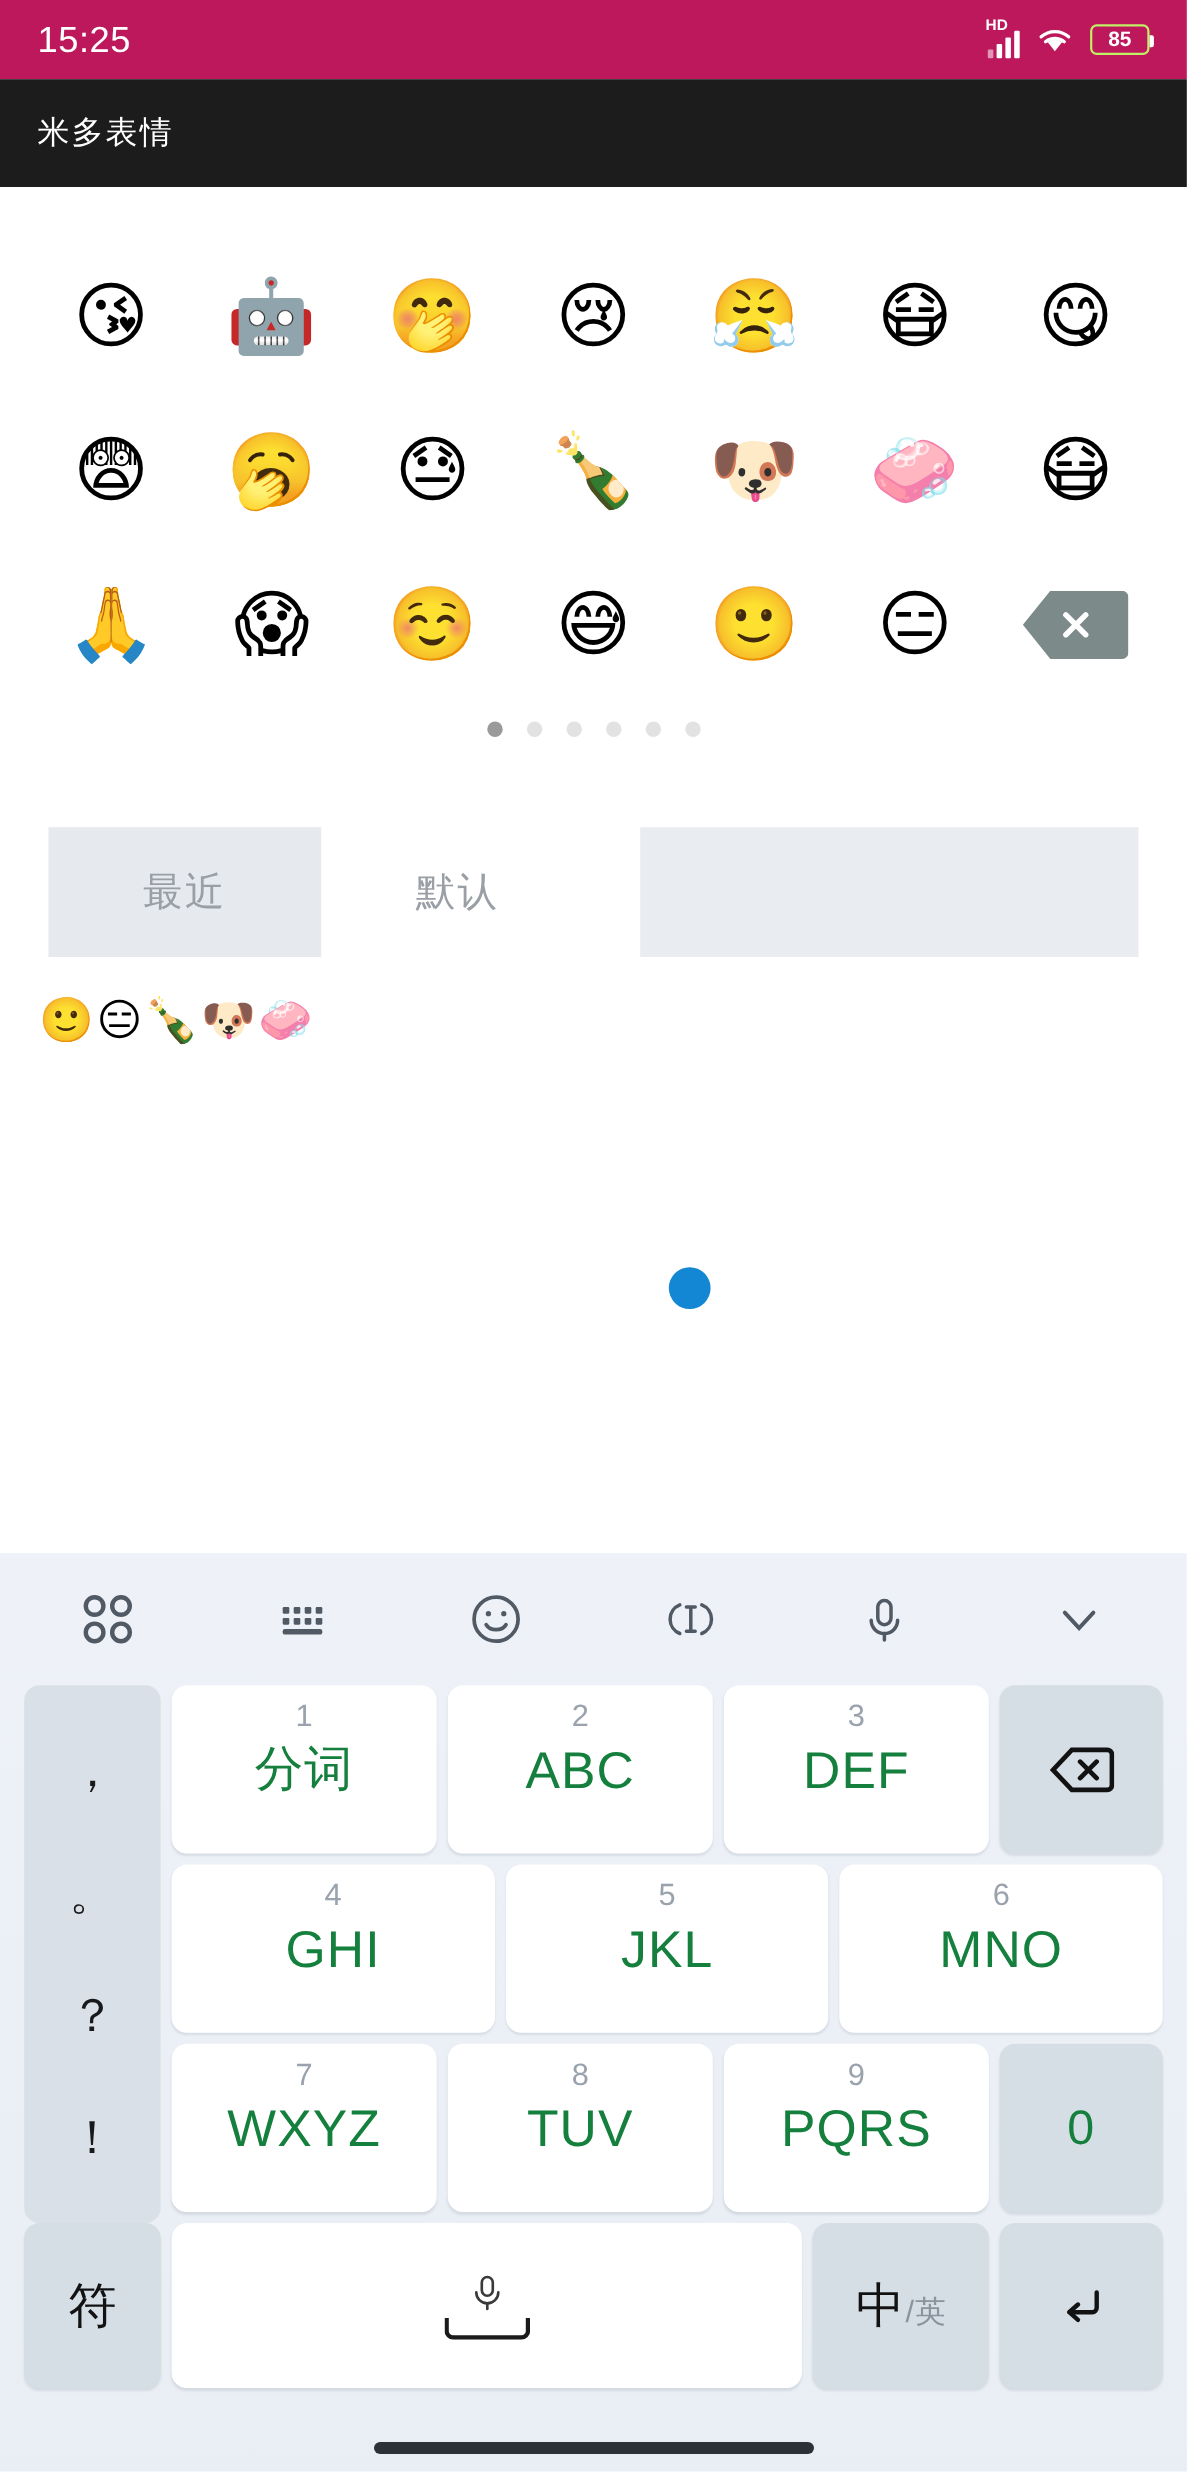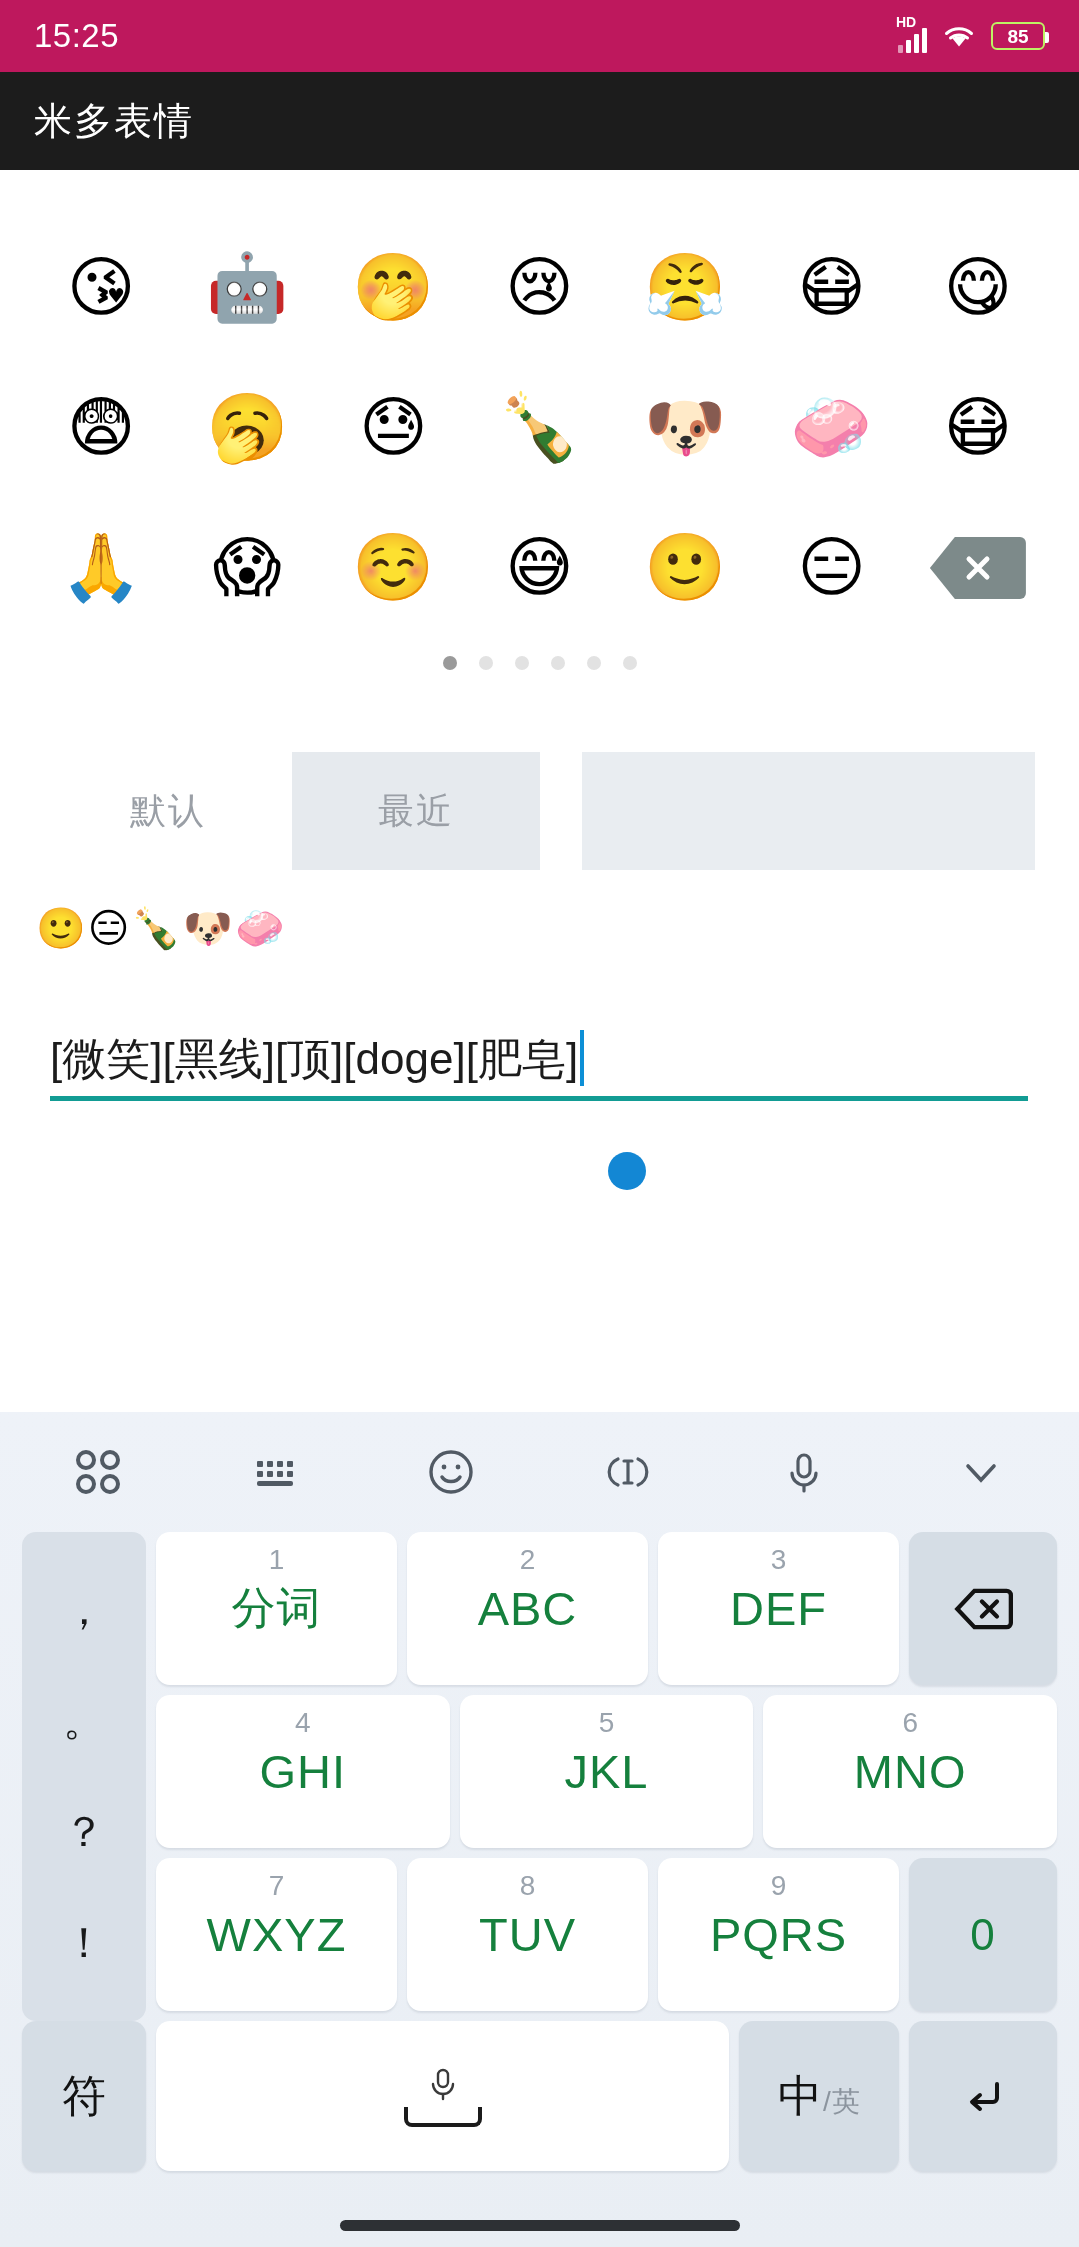--- a/index.html
+++ b/index.html
@@ -50,21 +50,21 @@
 
   
   .appbar {
     position: absolute; top: 72px; left: 0;
     width: 1079px; height: 98px;
     background: #1c1c1c;
     display: flex; align-items: center;
     padding: 0 34px;
   }
   .appbar-title {
-    color: #ffffff; font-size: 38px; font-weight: 400; letter-spacing: 2px;
+    color: #ffffff; font-size: 29px; font-weight: 400; letter-spacing: 2px;
   }
 
   
   .emoji-panel {
     position: absolute; top: 170px; left: 0;
     width: 1079px; height: 560px;
     background: #ffffff;
     padding-top: 52px;
   }
   .emoji-grid {
@@ -282,41 +282,37 @@
         <span class="dot active"></span>
         <span class="dot"></span>
         <span class="dot"></span>
         <span class="dot"></span>
         <span class="dot"></span>
         <span class="dot"></span>
       </div>
   </div>
 
   <div class="cat-row">
+    <div class="cat-tab selected">
+      <span>最近</span>
+    </div>
     <div class="cat-tab">
       <span>默认</span>
-    </div>
-    <div class="cat-tab selected">
-      <span>最近</span>
     </div>
     <div class="cat-blank"></div>
   </div>
 
   <div class="recent-strip" id="recent-strip">
       <span>🙂</span>
       <span>😑</span>
       <span>🍾</span>
       <span>🐶</span>
       <span>🧼</span>
     </div>
 
-  <div class="input-wrap">
-    <div class="input-text"><span>[微笑][黑线][顶][doge][肥皂]</span><span class="caret"></span></div>
-    <div class="input-underline"></div>
-  </div>
   <div class="caret-handle"></div>
 
   <div class="keyboard">
 
     <div class="kb-toolbar">
       <div class="kb-tool">
         <svg viewBox="0 0 54 54" fill="none" stroke="#515a64" stroke-width="4">
           <circle cx="15" cy="15" r="8"></circle>
             <circle cx="39" cy="15" r="8"></circle>
           <circle cx="15" cy="39" r="8"></circle>

